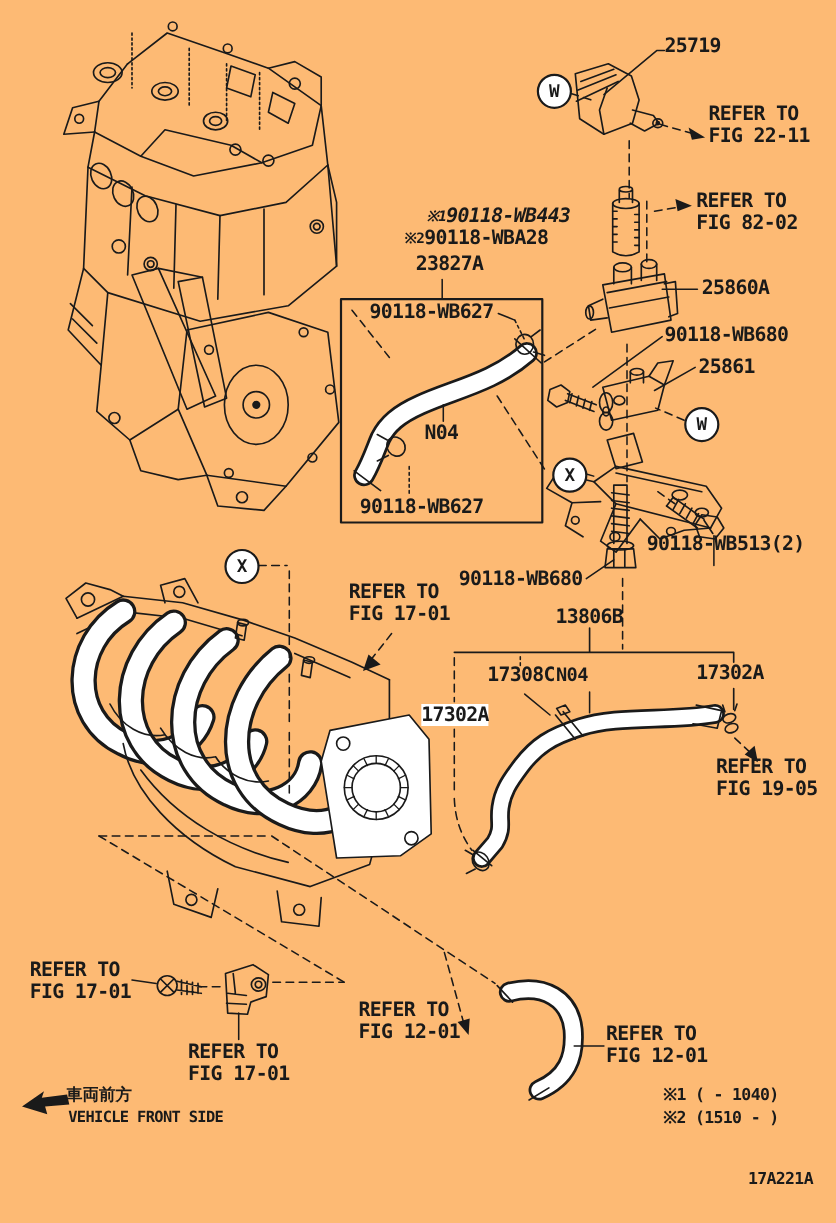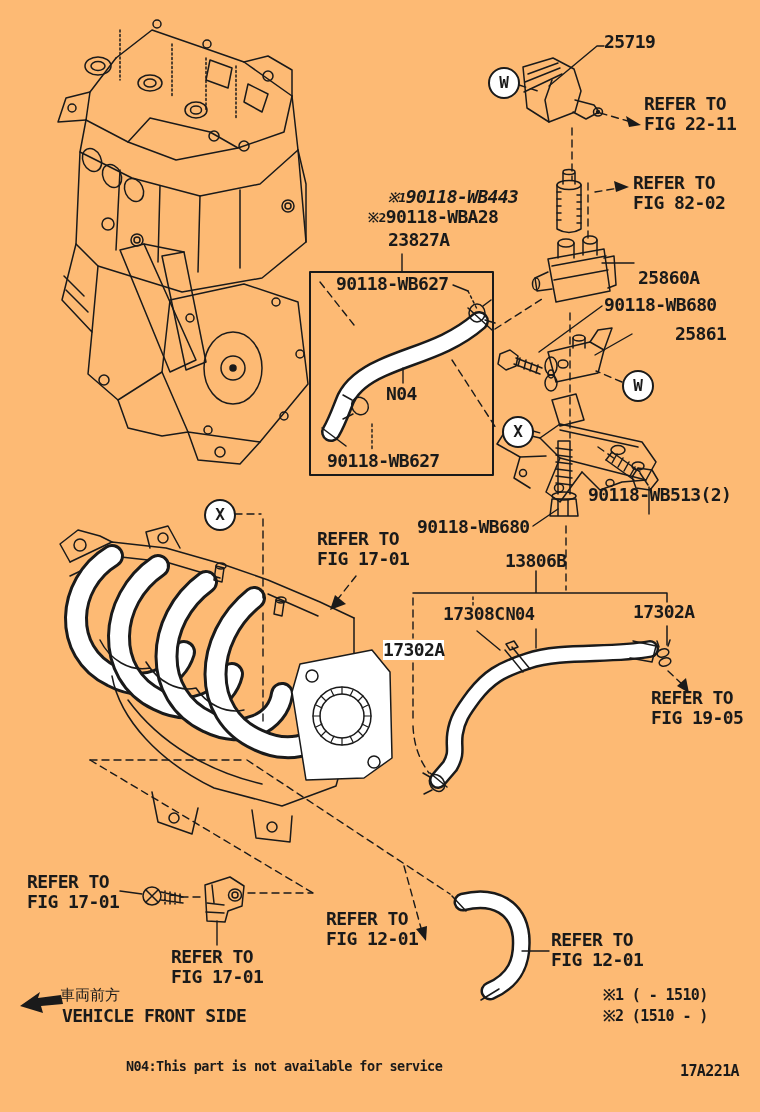--- a/index.html
+++ b/index.html
@@ -9,21 +9,21 @@
     color:#1a1a1a;overflow:hidden;
   }
   #lineart{position:absolute;left:0;top:0;z-index:1;}
   .lbl{
     position:absolute;z-index:3;font-weight:bold;font-size:18px;line-height:20px;
     letter-spacing:-0.6px;white-space:pre-line;color:#1a1a1a;
   }
   .pfx{font-size:13px;letter-spacing:-0.5px;vertical-align:1px;}
   .small{font-size:15px;}
   .tiny{font-size:13.5px;line-height:22px;}
-  .jp{font-family:"DejaVu Sans","Liberation Sans",sans-serif;font-weight:normal;}
+  .jp{font-family:"DejaVu Sans","Liberation Sans",sans-serif;font-weight:bold;}
   .callout{
     position:absolute;z-index:3;width:28px;height:28px;border:2.2px solid #1a1a1a;
     border-radius:50%;text-align:center;line-height:28px;font-weight:bold;
     font-size:16px;background:#fff;
   }
   .inline-n04{font-size:17px;margin-left:1px;}
 </style>
 </head>
 <body>
 
@@ -309,28 +309,28 @@
 
 <div class="lbl" style="left:604px;top:32px;">25719</div>
 <div class="lbl" style="left:644px;top:94px;">REFER TO
 FIG 22-11</div>
 <div class="lbl" style="left:633px;top:173px;">REFER TO
 FIG 82-02</div>
 
 <div class="lbl" style="left:388px;top:187px;font-style:italic;"><span class="pfx">※1</span><span>90118-WB443</span></div>
 <div class="lbl" style="left:368px;top:207px;"><span class="pfx">※2</span><span>90118-WBA28</span></div>
 
-<div class="lbl" style="left:388px;top:230px;">23827A</div>
+<div class="lbl" style="left:378px;top:230px;">23827A</div>
 <div class="lbl" style="left:336px;top:274px;">90118-WB627</div>
 <div class="lbl" style="left:386px;top:384px;">N04</div>
 <div class="lbl" style="left:327px;top:451px;">90118-WB627</div>
 
-<div class="lbl" style="left:638px;top:252px;margin-top:16px;">25860A</div>
+<div class="lbl" style="left:638px;top:252px;">25860A</div>
 <div class="lbl" style="left:604px;top:295px;">90118-WB680</div>
-<div class="lbl" style="left:635px;top:324px;margin-left:40px;">25861</div>
+<div class="lbl" style="left:635px;top:324px;">25861</div>
 <div class="lbl" style="left:417px;top:517px;">90118-WB680</div>
 <div class="lbl" style="left:588px;top:485px;">90118-WB513(2)</div>
 
 <div class="lbl" style="left:505px;top:551px;">13806B</div>
 <div class="lbl" style="left:317px;top:529px;">REFER TO
 FIG 17-01</div>
 
 <div class="lbl" style="left:443px;top:604px;"><span>17308C</span><span class="inline-n04">N04</span></div>
 <div class="lbl" style="left:633px;top:602px;">17302A</div>
 <div class="lbl" style="left:383px;top:640px;background:#fff;">17302A</div>
@@ -339,27 +339,26 @@
 
 <div class="lbl" style="left:27px;top:872px;">REFER TO
 FIG 17-01</div>
 <div class="lbl" style="left:171px;top:947px;">REFER TO
 FIG 17-01</div>
 <div class="lbl" style="left:326px;top:909px;">REFER TO
 FIG 12-01</div>
 <div class="lbl" style="left:551px;top:930px;">REFER TO
 FIG 12-01</div>
 
-<div class="lbl small" style="left:603px;top:985px;">※1 (      - 1510)</div>
+<div class="lbl small" style="left:603px;top:985px;">※1 (      - 1040)</div>
 <div class="lbl small" style="left:603px;top:1006px;">※2 (1510 -      )</div>
 
 <div class="lbl small jp" style="left:60px;top:985px;letter-spacing:0;">車両前方</div>
-<div class="lbl" style="left:62px;top:1006px;font-size:18px;">VEHICLE FRONT SIDE</div>
-
-<div class="lbl tiny" style="left:126px;top:1055px;">N04:This part is not available for service</div>
+<div class="lbl" style="left:62px;top:1006px;font-size:14px;">VEHICLE FRONT SIDE</div>
+
 
 <div class="lbl small" style="left:680px;top:1061px;">17A221A</div>
 
 <div class="callout" style="left:488px;top:67px;">W</div>
 <div class="callout" style="left:622px;top:370px;">W</div>
 <div class="callout" style="left:502px;top:416px;">X</div>
 <div class="callout" style="left:204px;top:499px;">X</div>
 
 </div>
 

